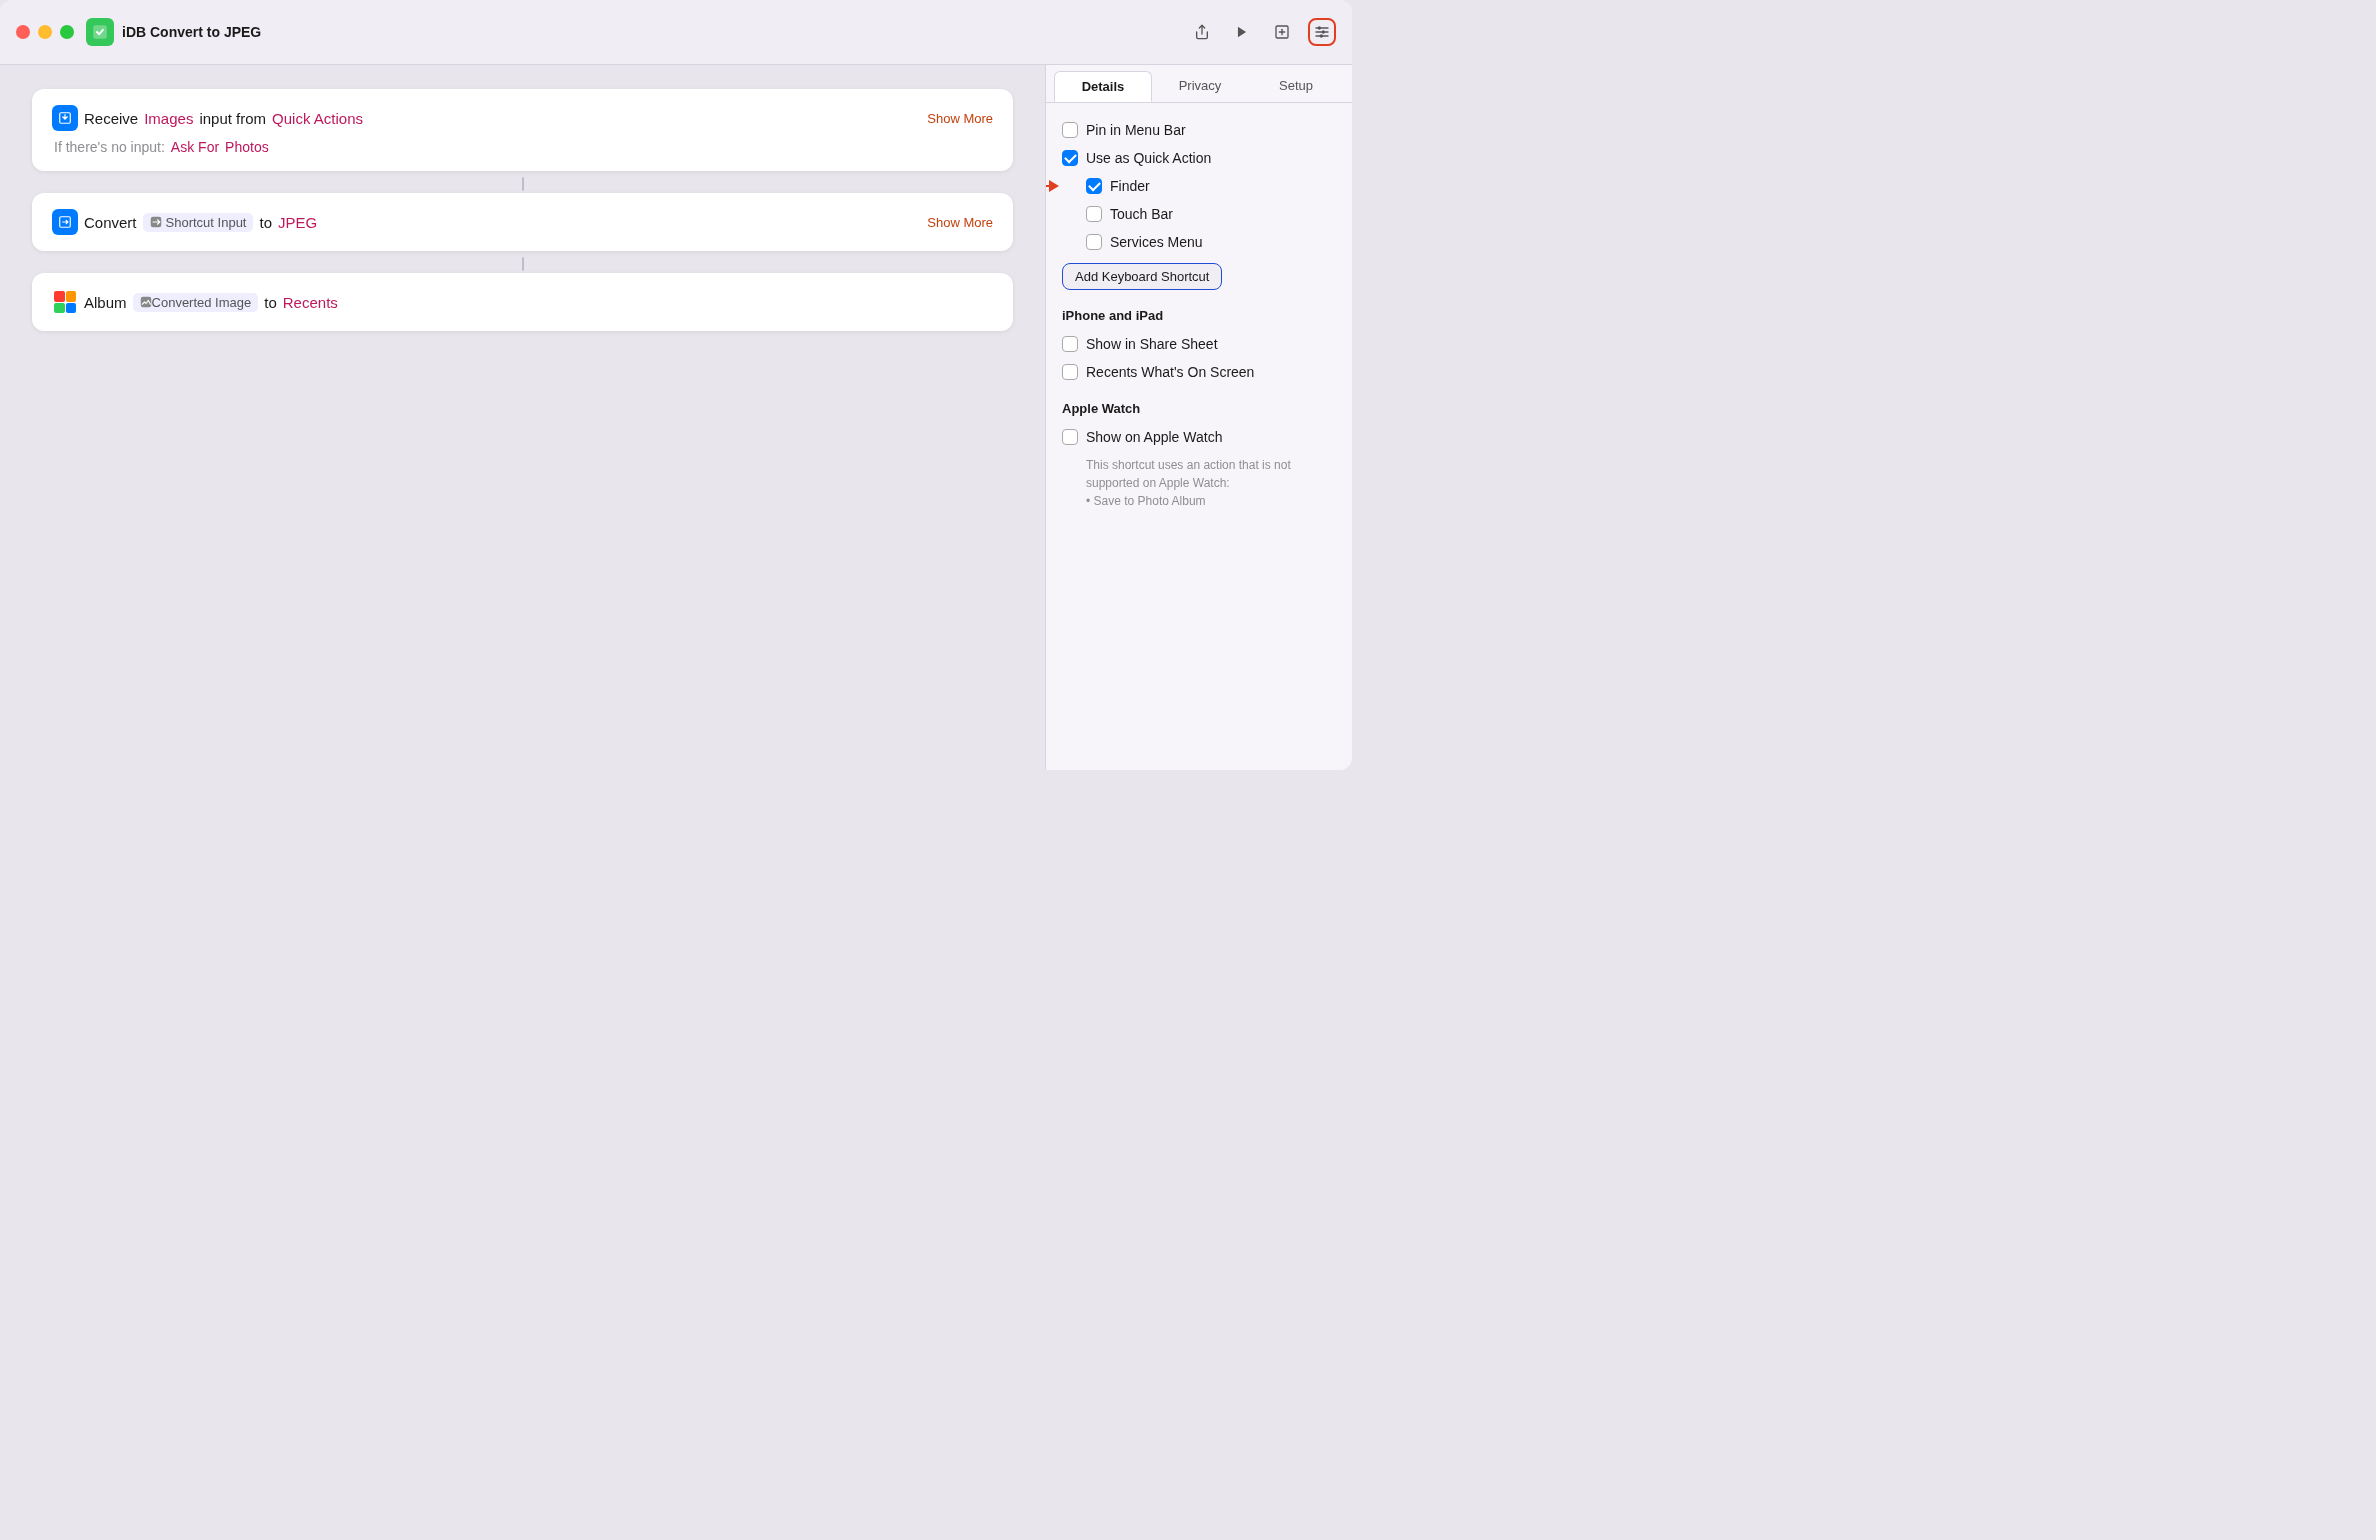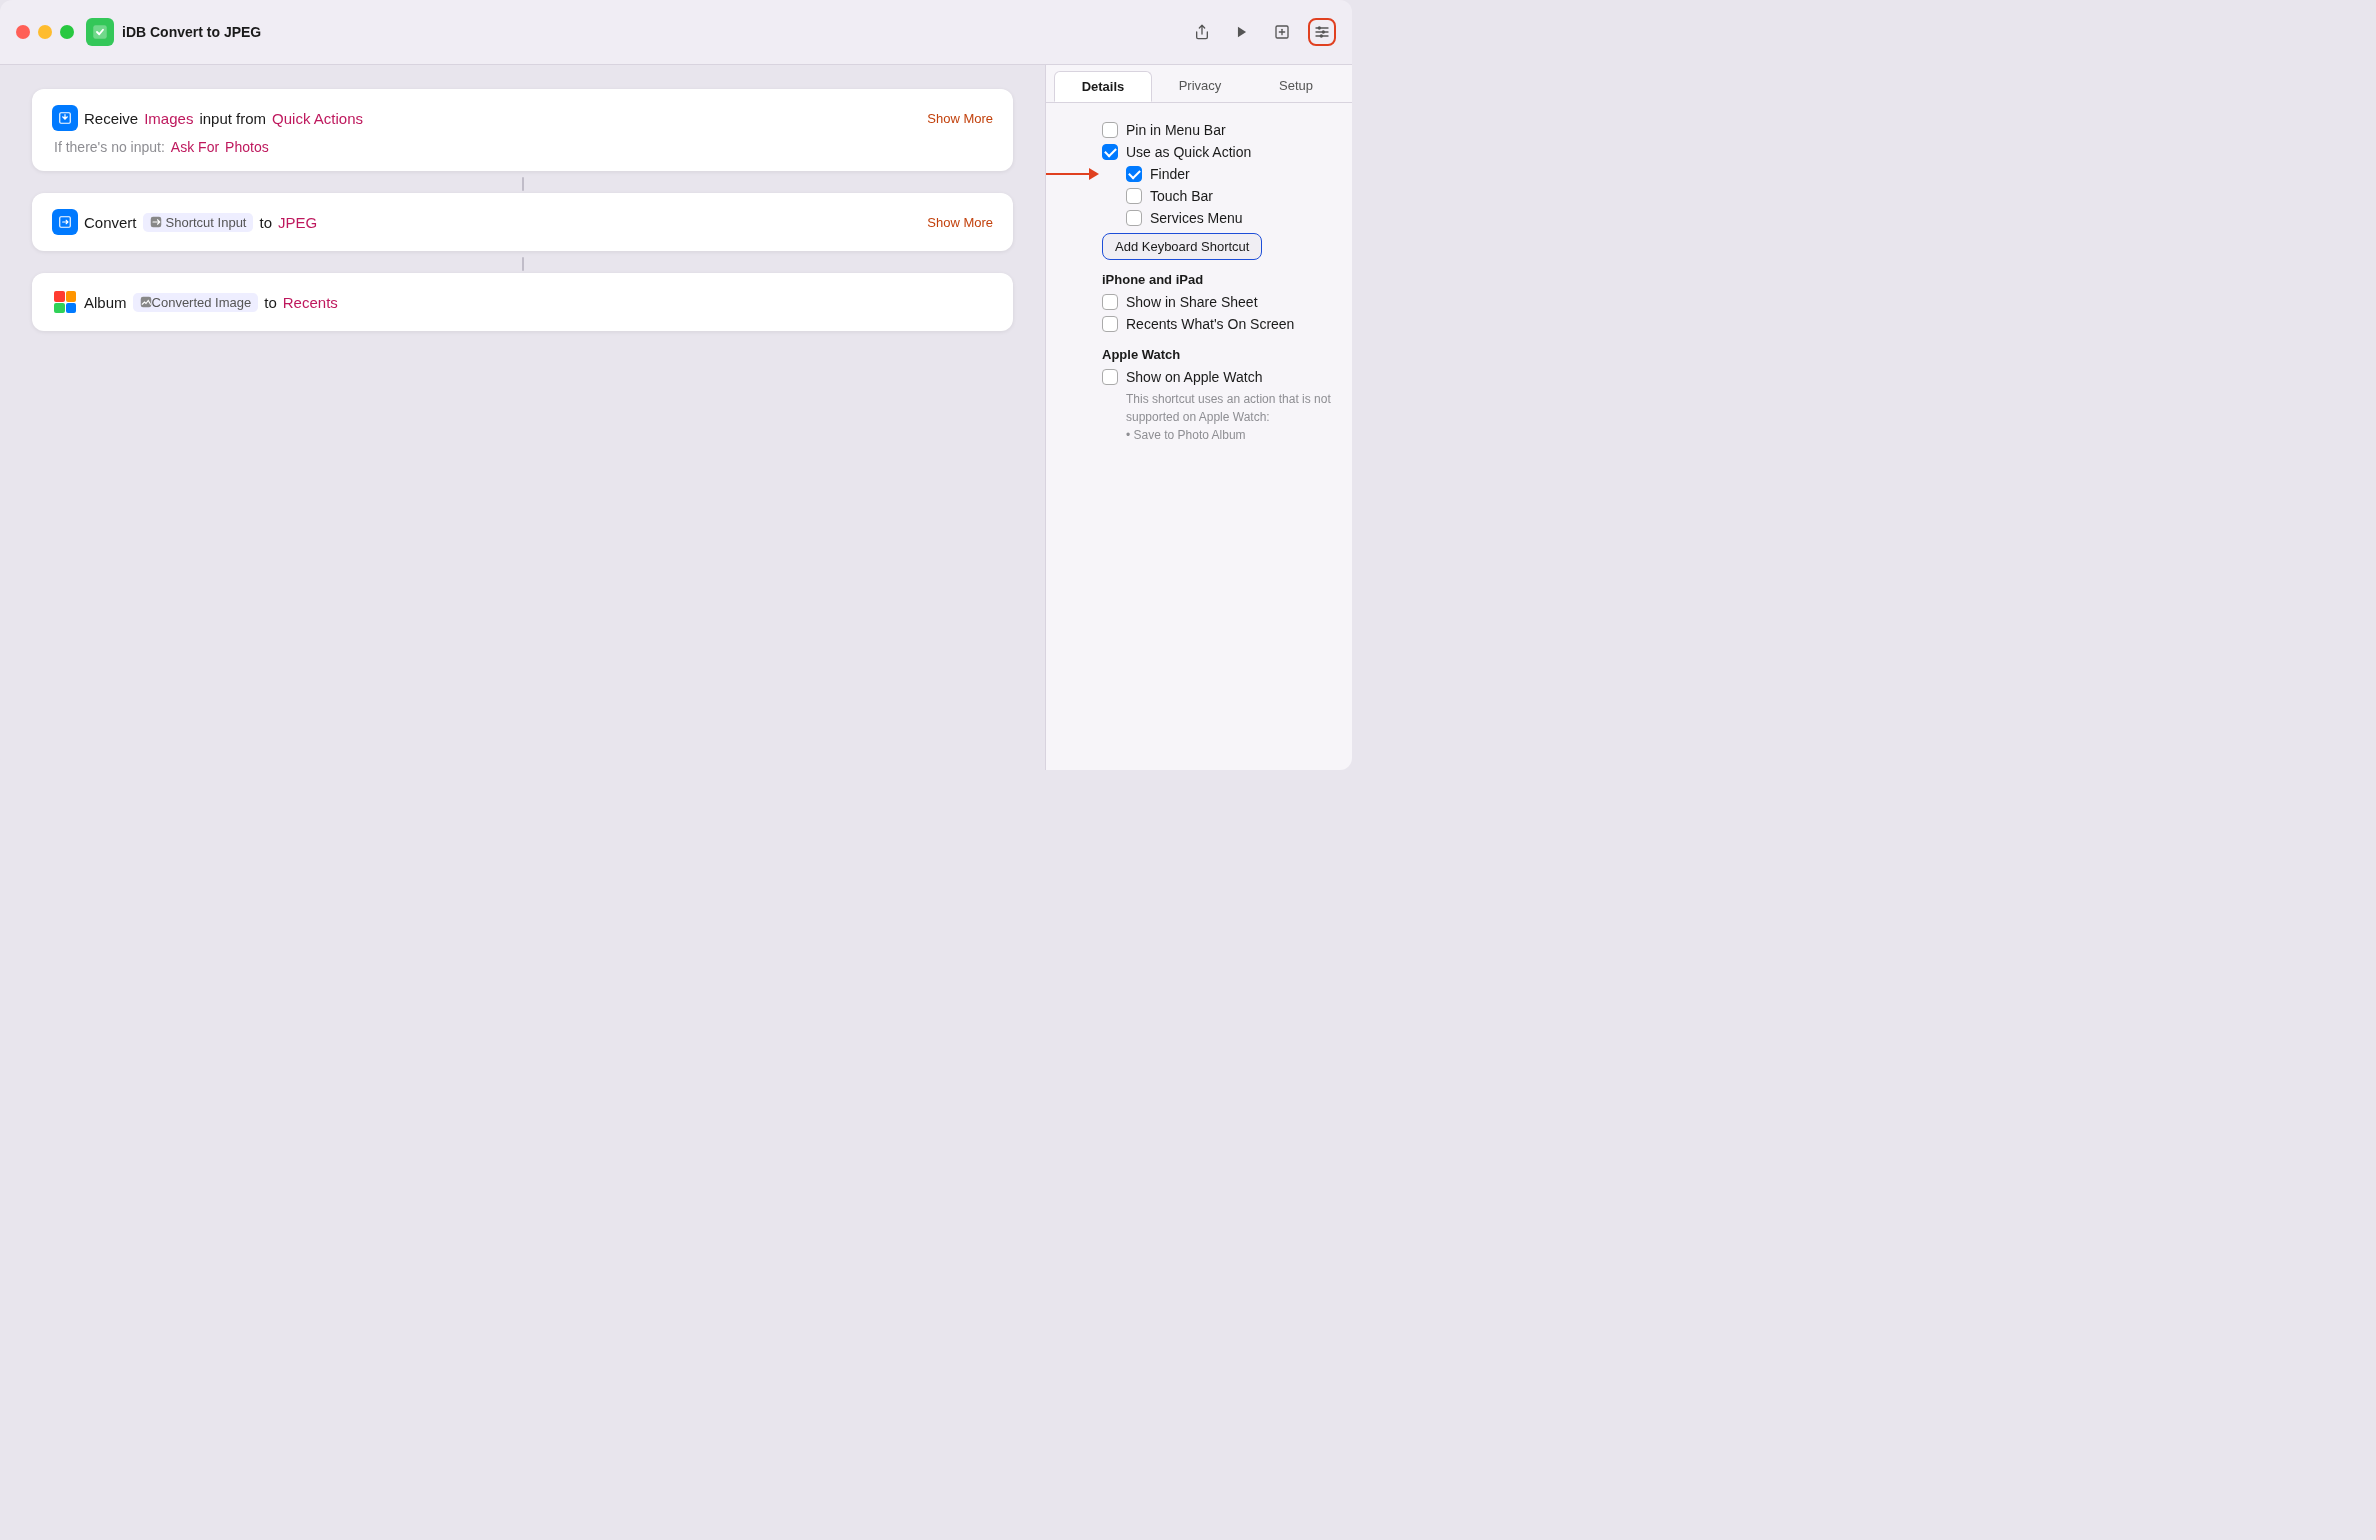--- a/index.html
+++ b/index.html
@@ -199,21 +199,21 @@
       color: #1a1a1a;
       border: 1px solid #d8d3de;
       border-bottom: 1px solid #ffffff;
       font-weight: 600;
     }
 
     .sidebar-content {
       padding: 16px;
       display: flex;
       flex-direction: column;
-      margin-left: 40px;
+      gap: 6px;
     }
 
     .checkbox-row {
       display: flex;
       align-items: center;
       gap: 8px;
       font-size: 14px;
       color: #1a1a1a;
       padding: 3px 0;
     }

